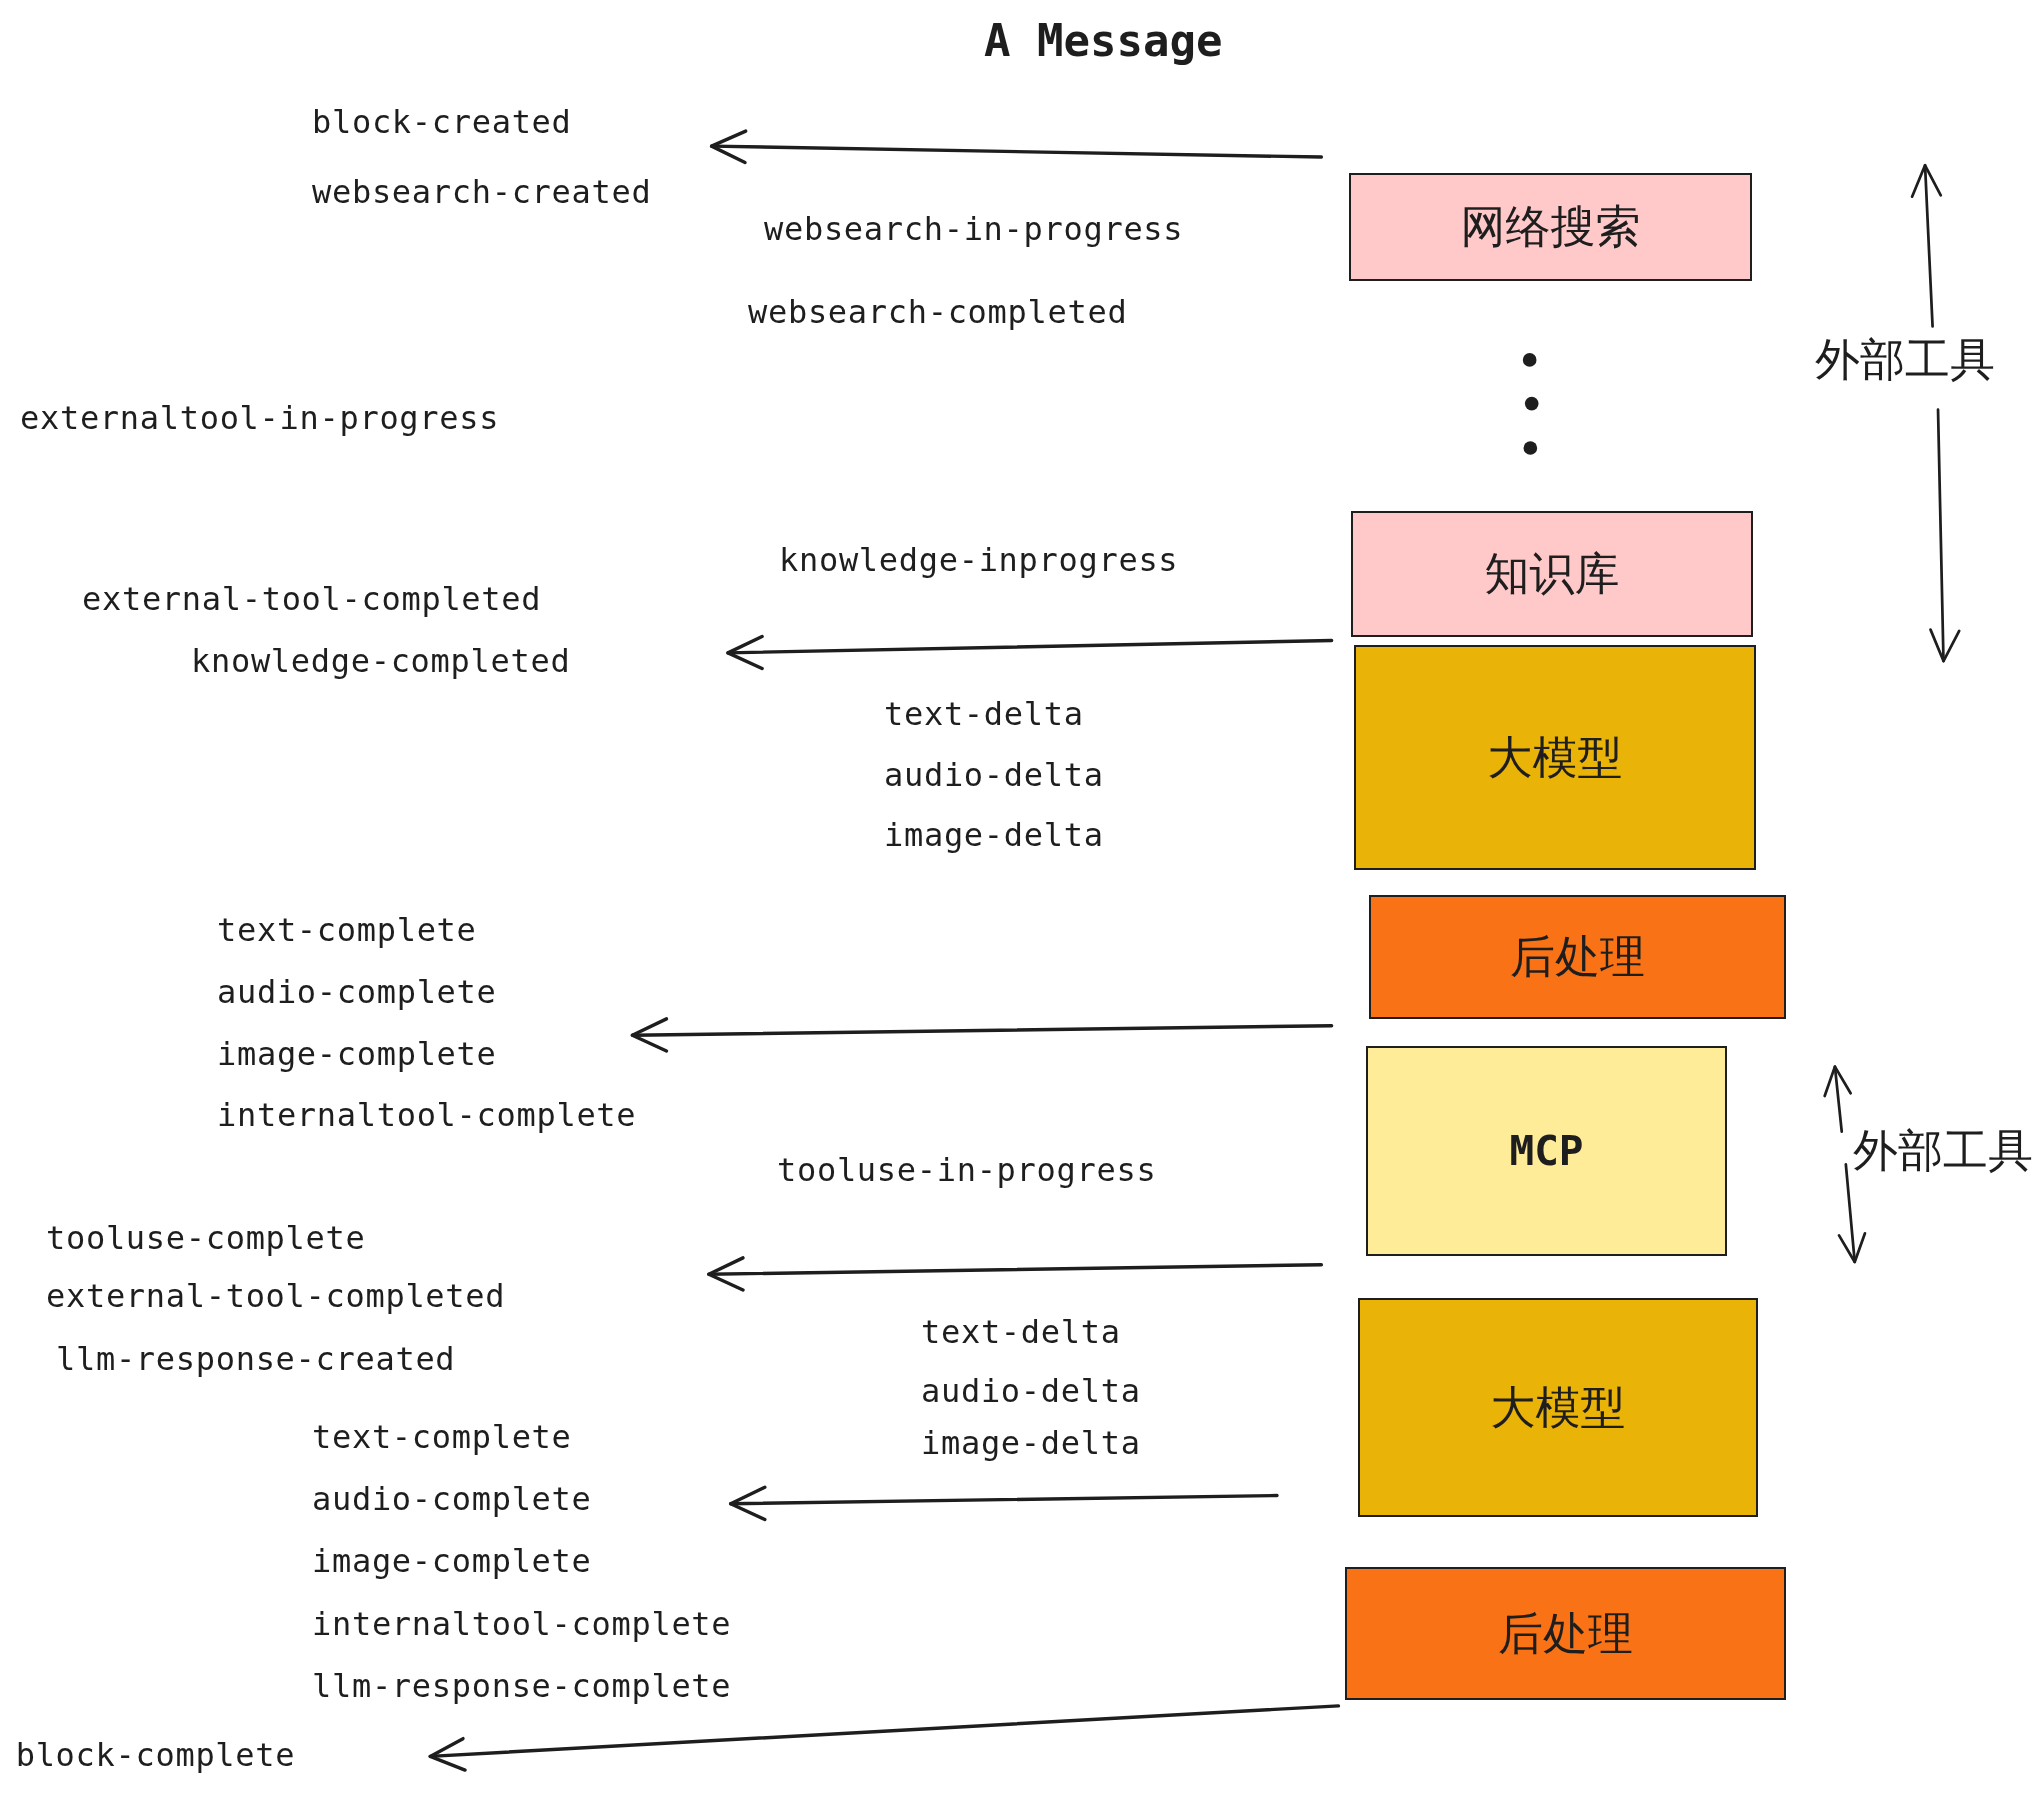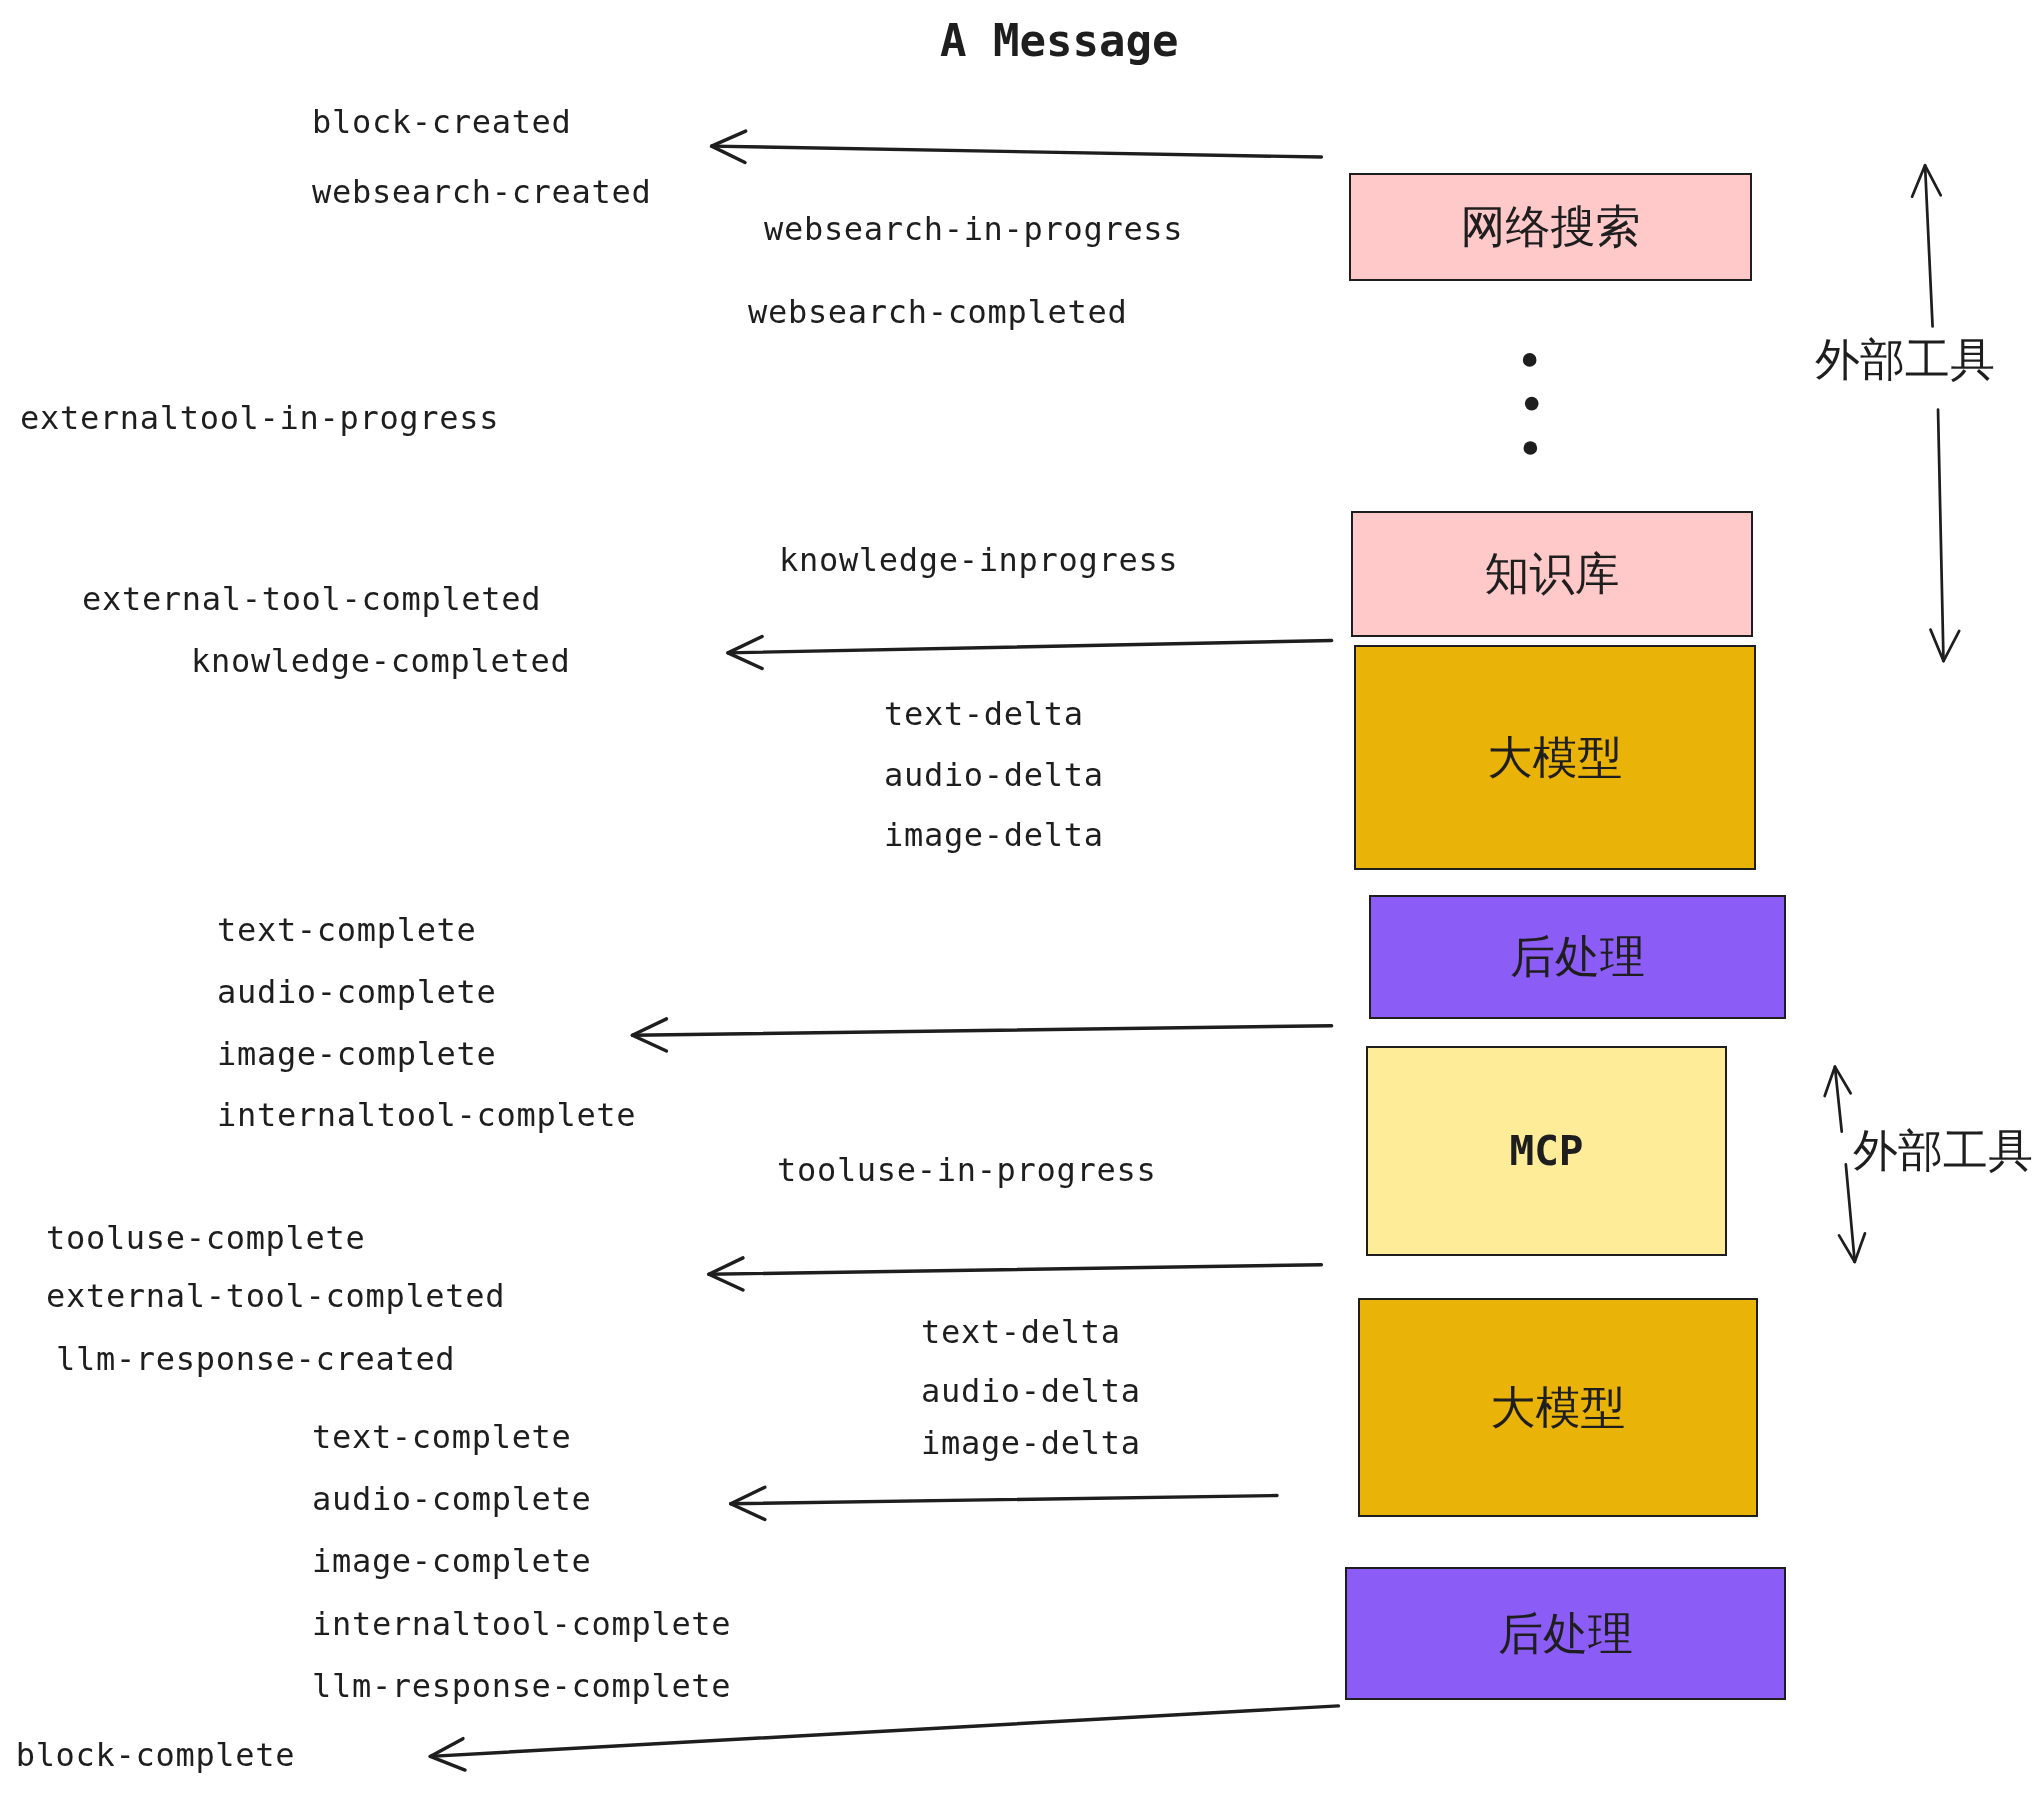--- a/index.html
+++ b/index.html
@@ -17,21 +17,21 @@
   }
   .box{
     position:absolute;border:2.7px solid #1e1e1e;display:flex;
     align-items:center;justify-content:center;
     font-family:"Liberation Sans",sans-serif;font-size:45px;
     box-sizing:border-box;
   }
   .box.pink{background:#ffc9c9;}
   .box.green{background:#eab308;}
   .box.yellow{background:#ffec99;}
-  .box.white{background:#8b5cf6;}
+  .box.white{background:#f97316;}
   .box.mono{font-family:"DejaVu Sans Mono",monospace;font-weight:bold;font-size:41px;}
   .side-label{
     position:absolute;font-family:"Liberation Sans",sans-serif;
     font-size:45px;white-space:nowrap;line-height:48px;
   }
   svg.layer{position:absolute;left:0;top:0;}
 </style>
 </head>
 <body>
 
@@ -78,21 +78,21 @@
         <path d="M2731,1806 L2716,1848 L2693,1809"></path>
     </g>
   </g>
   <g fill="#1e1e1e">
     <circle cx="2240" cy="527" r="10"></circle>
     <circle cx="2243" cy="591" r="10"></circle>
     <circle cx="2241" cy="656" r="10"></circle>
   </g>
 </svg>
 
-<div class="title" style="left:940px;top:15px">A Message</div>
+<div class="title" style="left:984px;top:15px">A Message</div>
 
 <div class="box pink" style="left:1349px;top:173px;width:403px;height:108px">
   <span>网络搜索</span>
 </div>
 <div class="box pink" style="left:1351px;top:511px;width:402px;height:126px">
   <span>知识库</span>
 </div>
 <div class="box green" style="left:1354px;top:645px;width:402px;height:225px">
   <span>大模型</span>
 </div>

